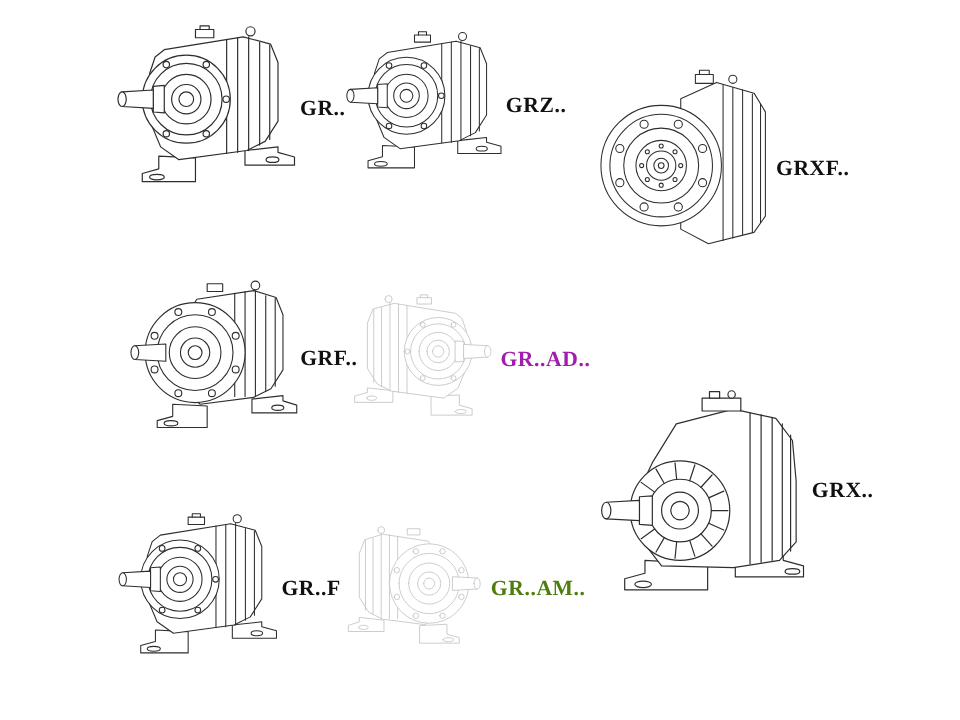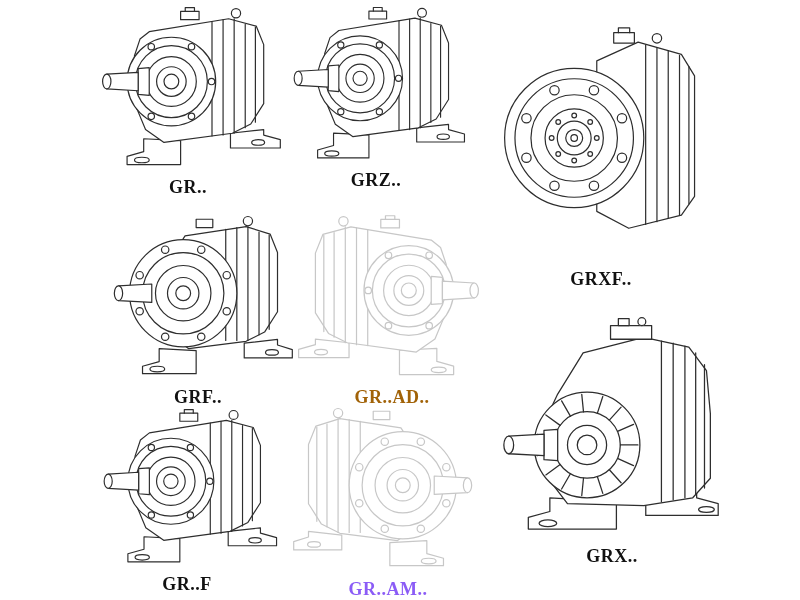--- a/index.html
+++ b/index.html
@@ -6,21 +6,21 @@
   body {
     width:800px; height:600px;
     background:#ffffff;
     position:relative;
     overflow:hidden;
     font-family:"Liberation Serif", serif;
   }
   .fig {
     position:absolute;
     display:flex;
-    flex-direction:column;
+    flex-direction:row;
     align-items:center;
   }
   .fig svg { display:block; }
   .fig-label {
     font-weight:bold;
     font-size:18px;
     color:#111111;
     letter-spacing:0.5px;
     margin-top:5px;
     white-space:nowrap;
@@ -176,39 +176,39 @@
     </svg>
     <div class="fig-label">GRF..</div>
   </div>
 
   <div class="fig ink-light" style="left:292px; top:212px; width:200px;">
     <svg width="198" height="170" viewBox="0 0 212 182">
       <g transform="translate(212,0) scale(-1,1)">
           <use href="#sym-side"></use>
         </g>
     </svg>
-    <div class="fig-label" style="color:#a16207;">GR..AD..</div>
-  </div>
-
-  <div class="fig ink-dark" style="left:496px; top:298px; width:232px;">
+    <div class="fig-label" style="color:#a21caf;">GR..AD..</div>
+  </div>
+
+  <div class="fig ink-dark" style="left:496px; top:284px; width:232px;">
     <svg width="230" height="243" viewBox="0 0 235 248">
       <use href="#sym-large"></use>
     </svg>
     <div class="fig-label">GRX..</div>
   </div>
 
   <div class="fig ink-dark" style="left:90px; top:406px; width:194px;">
     <svg width="190" height="163" viewBox="0 0 212 182">
       <use href="#sym-side"></use>
     </svg>
     <div class="fig-label">GR..F</div>
   </div>
 
   <div class="fig ink-light" style="left:288px; top:402px; width:200px;">
     <svg width="196" height="172" viewBox="0 0 212 186">
       <g transform="translate(212,0) scale(-1,1)">
           <use href="#sym-flange-side"></use>
         </g>
     </svg>
-    <div class="fig-label" style="color:#8b5cf6;">GR..AM..</div>
+    <div class="fig-label" style="color:#4d7c0f;">GR..AM..</div>
   </div>
 
 </div>
 
 </body></html>

